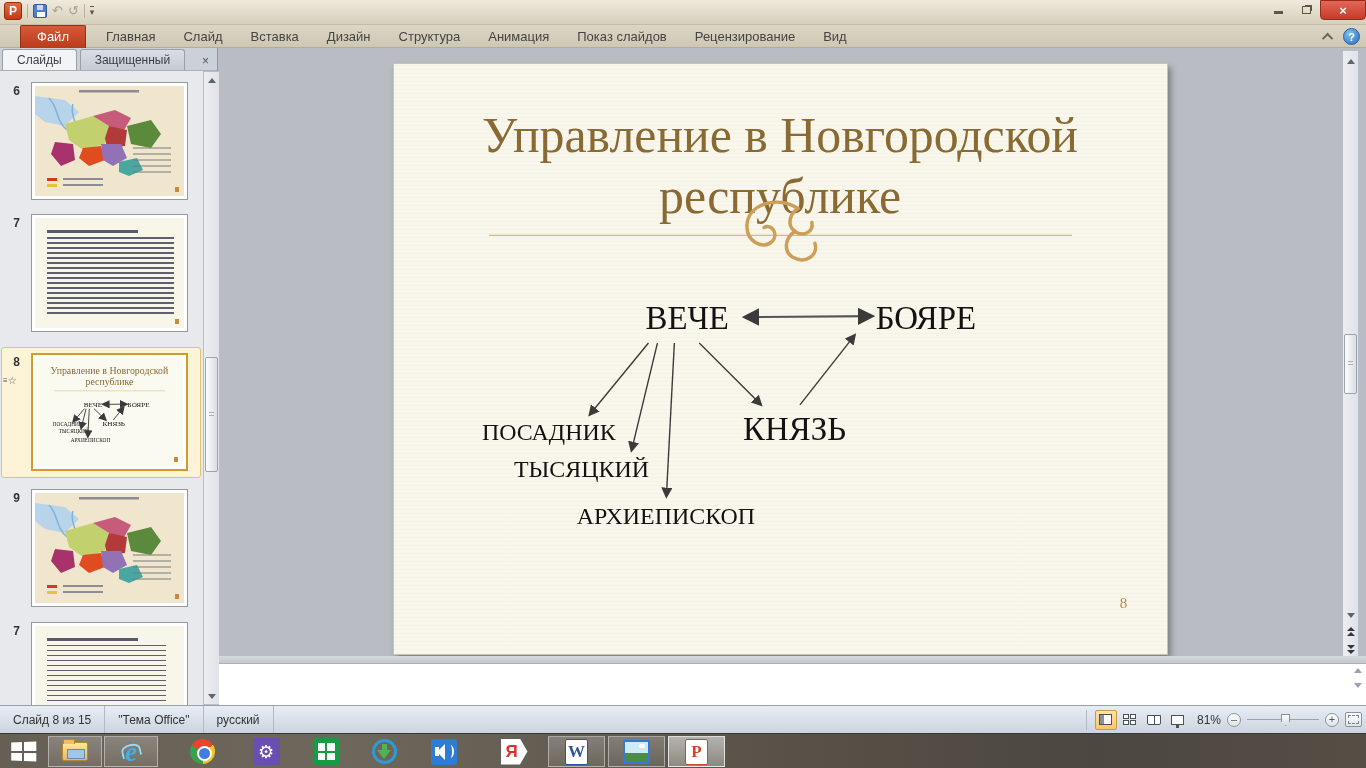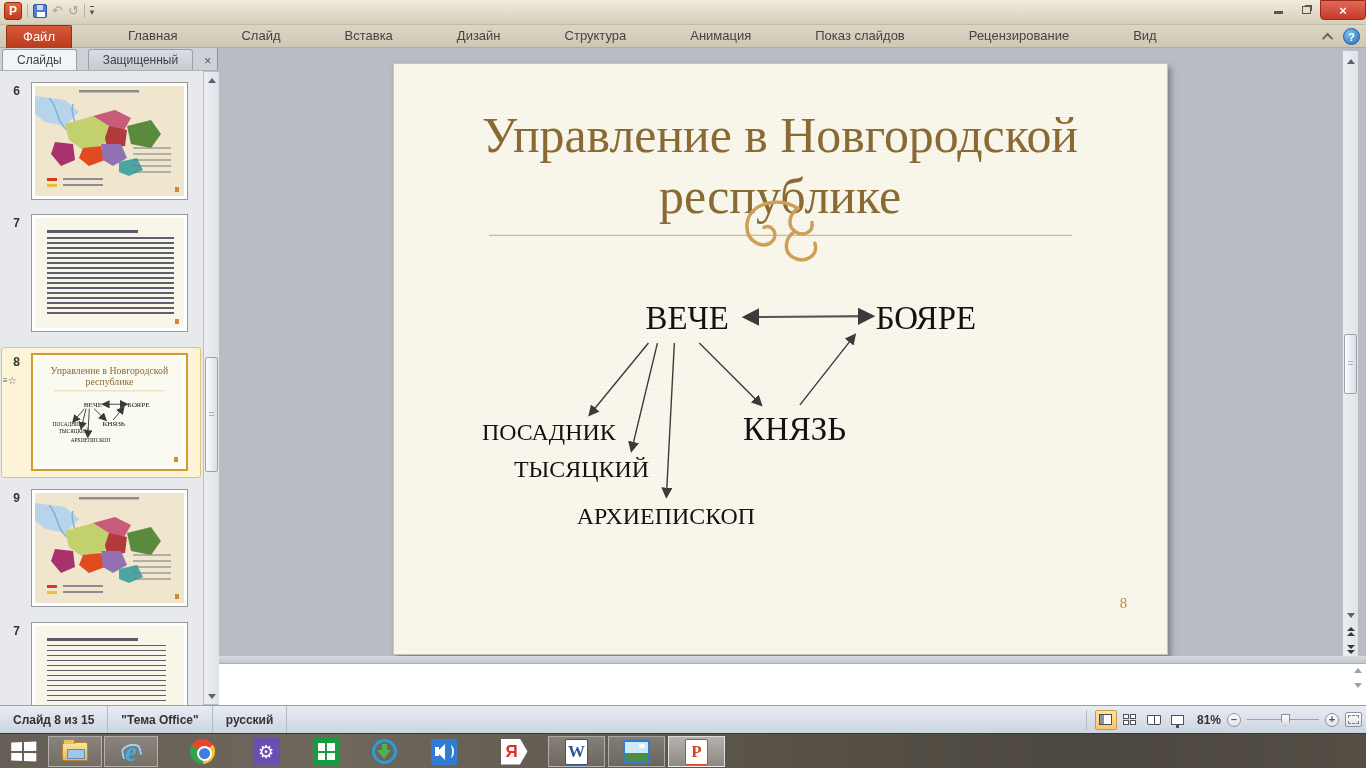--- a/index.html
+++ b/index.html
@@ -25,36 +25,36 @@
   .winbtns { position:absolute; right:0; top:0; display:flex; align-items:flex-start; }
   .wbtn { width:28px; height:19px; display:flex; align-items:center; justify-content:center; }
   .wbtn .minbar { width:9px; height:3px; background:#5a564a; margin-top:6px; }
   .wbtn .restore { width:9px; height:8px; border:1px solid #5a564a; box-shadow:2px -2px 0 -1px #5a564a; }
   .wbtn.close { width:46px; height:20px; background:linear-gradient(#e2685a,#c63a28);
     border:1px solid #99291a; border-radius:0 0 4px 4px; color:#fff; font-size:13px; font-weight:bold; }
 
   
   .ribbonbar { position:absolute; left:0; top:25px; width:1366px; height:23px;
     background:linear-gradient(#dcd6c6,#cec7b2); border-bottom:1px solid #b3ac97; }
-  .rtabs { display:flex; height:23px; padding-left:6px;gap:36px; }
+  .rtabs { display:flex; align-items:flex-end; height:23px; padding-left:20px; }
   .rtab { padding:0 14px; font-size:13px; color:#444; line-height:22px; }
   .rtab.file { background:linear-gradient(#d8583a,#b83c1c); color:#fff; border:1px solid #93300f;
     border-bottom:none; border-radius:2px 2px 0 0; padding:0 16px; margin-right:6px; }
   .ribbon-right { position:absolute; right:6px; top:3px; display:flex; gap:10px; align-items:center; }
   .chev-up { width:8px; height:8px; border-left:2px solid #6b6557; border-top:2px solid #6b6557;
     transform:rotate(45deg) translateY(2px); }
   .help-btn { width:17px; height:17px; border-radius:50%; background:radial-gradient(circle at 35% 30%,#7cc0ec,#2f6fc0);
     border:1px solid #2a5c9e; color:#fff; font-size:11px; font-weight:bold; display:flex; align-items:center; justify-content:center; }
 
   
   .panel { position:absolute; left:0; top:48px; width:218px; height:657px; background:#e7e9ec; border-right:1px solid #8e959d; }
   .panel-tabs { position:absolute; left:0; top:0; width:100%; height:23px; background:#ccd1d7;
     display:flex; align-items:flex-end; padding-left:2px; border-bottom:1px solid #aab0b8; }
   .ptab { font-size:12px; color:#3a3f46; padding:3px 14px; border:1px solid #9aa0a8; border-bottom:none;
-    border-radius:3px 3px 0 0; background:linear-gradient(#dadee3,#c6ccd3); margin-right:11px; }
+    border-radius:3px 3px 0 0; background:linear-gradient(#dadee3,#c6ccd3); margin-right:3px; }
   .ptab.active { background:#f2f4f6; }
   .ptab-close { margin-left:auto; margin-right:8px; font-size:12px; color:#555; padding-bottom:2px; }
   .panel-list { position:absolute; left:0; top:23px; width:203px; height:634px; overflow:hidden; }
   .thumb-row { position:absolute; left:0; width:203px; }
   .slide-num { position:absolute; left:2px; top:2px; width:18px; text-align:right; font-size:12px; font-weight:bold; color:#333; }
   .thumb { position:absolute; left:31px; top:0; width:157px; height:118px; background:#fff;
     border:1px solid #95989c; padding:3px; }
   .sel-box { position:absolute; left:1px; top:-6px; width:200px; height:131px;
     background:#fdf4d8; border:1px solid #e2c470; border-radius:3px; }
   .thumb.selected { border:2px solid #d39b2d; }
@@ -88,21 +88,21 @@
   .mini-tri-dn { width:0; height:0; border-left:4px solid transparent; border-right:4px solid transparent; border-top:4px solid #33383f; }
 
   
   .splitter { position:absolute; left:219px; top:656px; width:1147px; height:7px; background:linear-gradient(#d6dade,#c2c7cd); }
   .notes { position:absolute; left:219px; top:663px; width:1147px; height:42px; background:#fff; border-top:1px solid #aab0b8; }
   .notes-scroll { position:absolute; right:4px; top:4px; display:flex; flex-direction:column; gap:10px; align-items:center; }
 
   
   .statusbar { position:absolute; left:0; top:705px; width:1366px; height:28px;
     background:linear-gradient(#e8edf4,#ccd4e0); border-top:1px solid #98a0ac; font-size:12px; color:#333;
-    display:flex; align-items:center;font-weight:bold; }
+    display:flex; align-items:center; }
   .sb-sec { padding:0 13px; height:100%; display:flex; align-items:center; border-right:1px solid #b2bac6; }
   .sb-spacer { flex:1; }
   .views { display:flex; gap:2px; align-items:center; margin-right:8px; border-left:1px solid #b2bac6; padding-left:8px; }
   .vbtn { width:22px; height:20px; display:flex; align-items:center; justify-content:center; border:1px solid transparent; border-radius:2px; }
   .vbtn.active { background:linear-gradient(#fde3a7,#f6c669); border-color:#c69a49; }
   .ic-normal { width:13px; height:11px; border:1px solid #4a5158; background:linear-gradient(90deg,#8a9199 0 4px, #fff 4px); }
   .ic-sorter { width:13px; height:11px; display:grid; grid-template:1fr 1fr / 1fr 1fr; gap:1px; }
   .ic-sorter span { background:#fff; border:1px solid #4a5158; }
   .ic-read { width:14px; height:10px; border:1px solid #4a5158; background:linear-gradient(90deg,#fff 0 6px, #4a5158 6px 7px, #fff 7px); border-radius:0 0 2px 2px; }
   .ic-show { position:relative; width:13px; height:10px; border:1px solid #4a5158; background:#fff; }

